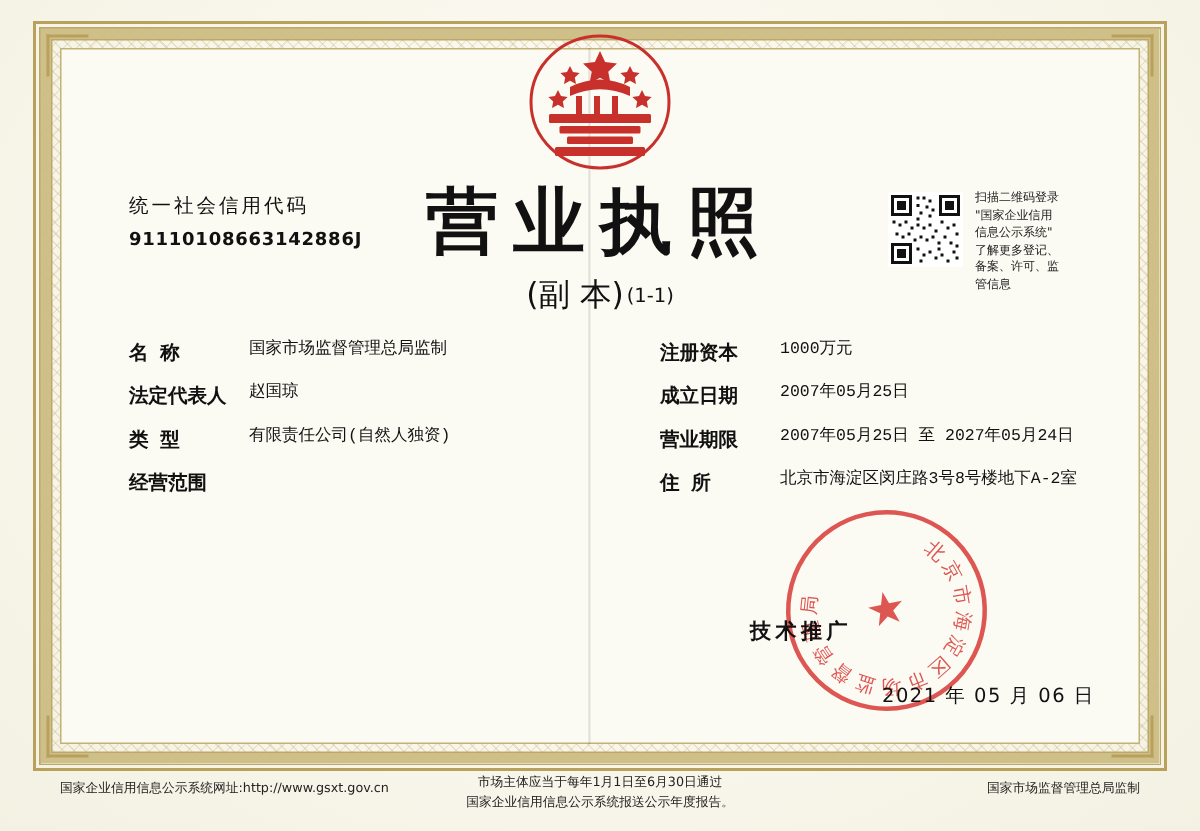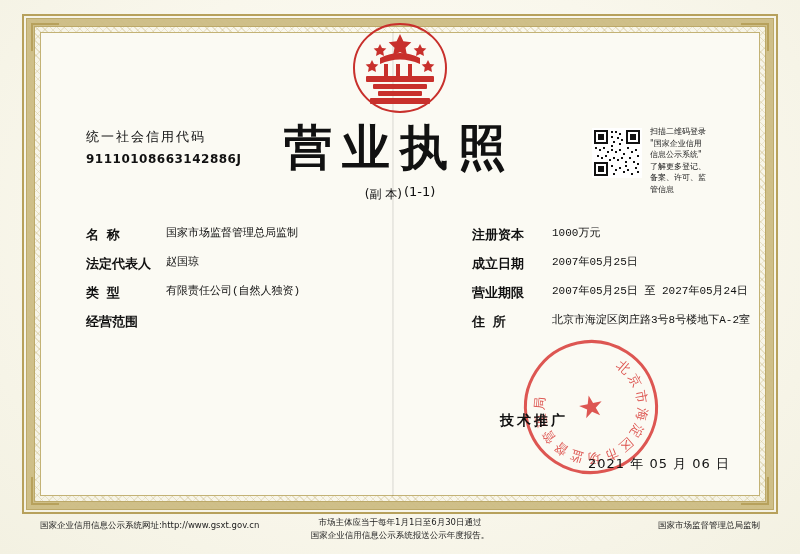--- a/index.html
+++ b/index.html
@@ -58,21 +58,21 @@
   .title{
     position:absolute;left:0;right:0;top:116px;text-align:center;
     font-family:"DejaVu Sans","Liberation Sans",sans-serif;
     font-size:48px;font-weight:bold;letter-spacing:10px;
     color:#111;
   }
   .subtitle{
     position:absolute;left:0;right:0;top:182px;text-align:center;
     font-size:17px;color:#111;
   }
-  .subtitle .paren{font-size:12px;}
+  .subtitle .paren{font-size:21px;}
   .subtitle .seq{font-size:13px;vertical-align:2px;margin-left:2px;}
   
   .code-label{
     position:absolute;left:86px;top:128px;
     font-size:13px;letter-spacing:2px;color:#111;
   }
   .code-value{
     position:absolute;left:86px;top:152px;
     font-size:12px;letter-spacing:.5px;color:#111;font-weight:bold;
   }
@@ -81,21 +81,21 @@
     position:absolute;left:592px;top:128px;width:50px;height:50px;
     background:#fff;
   }
   .qr-note{
     position:absolute;left:650px;top:126px;width:70px;
     font-size:8px;line-height:1.45;color:#222;
   }
   
   .fields{position:absolute;left:0;top:226px;width:800px;}
   .col-left{position:absolute;left:86px;top:0;width:300px;}
-  .col-right{position:absolute;left:440px;top:0;width:320px;margin-left:32px;}
+  .col-right{position:absolute;left:440px;top:0;width:320px;}
   .row{display:flex;margin-bottom:11px;align-items:flex-start;font-family:Liberation Mono, monospace;}
   .lab{
     width:74px;flex:0 0 74px;
     font-size:13px;font-weight:bold;color:#111;
     display:flex;justify-content:space-between;
     letter-spacing:0;
   }
   .val{
     font-size:11px;color:#111;line-height:1.45;padding-left:6px;
   }

